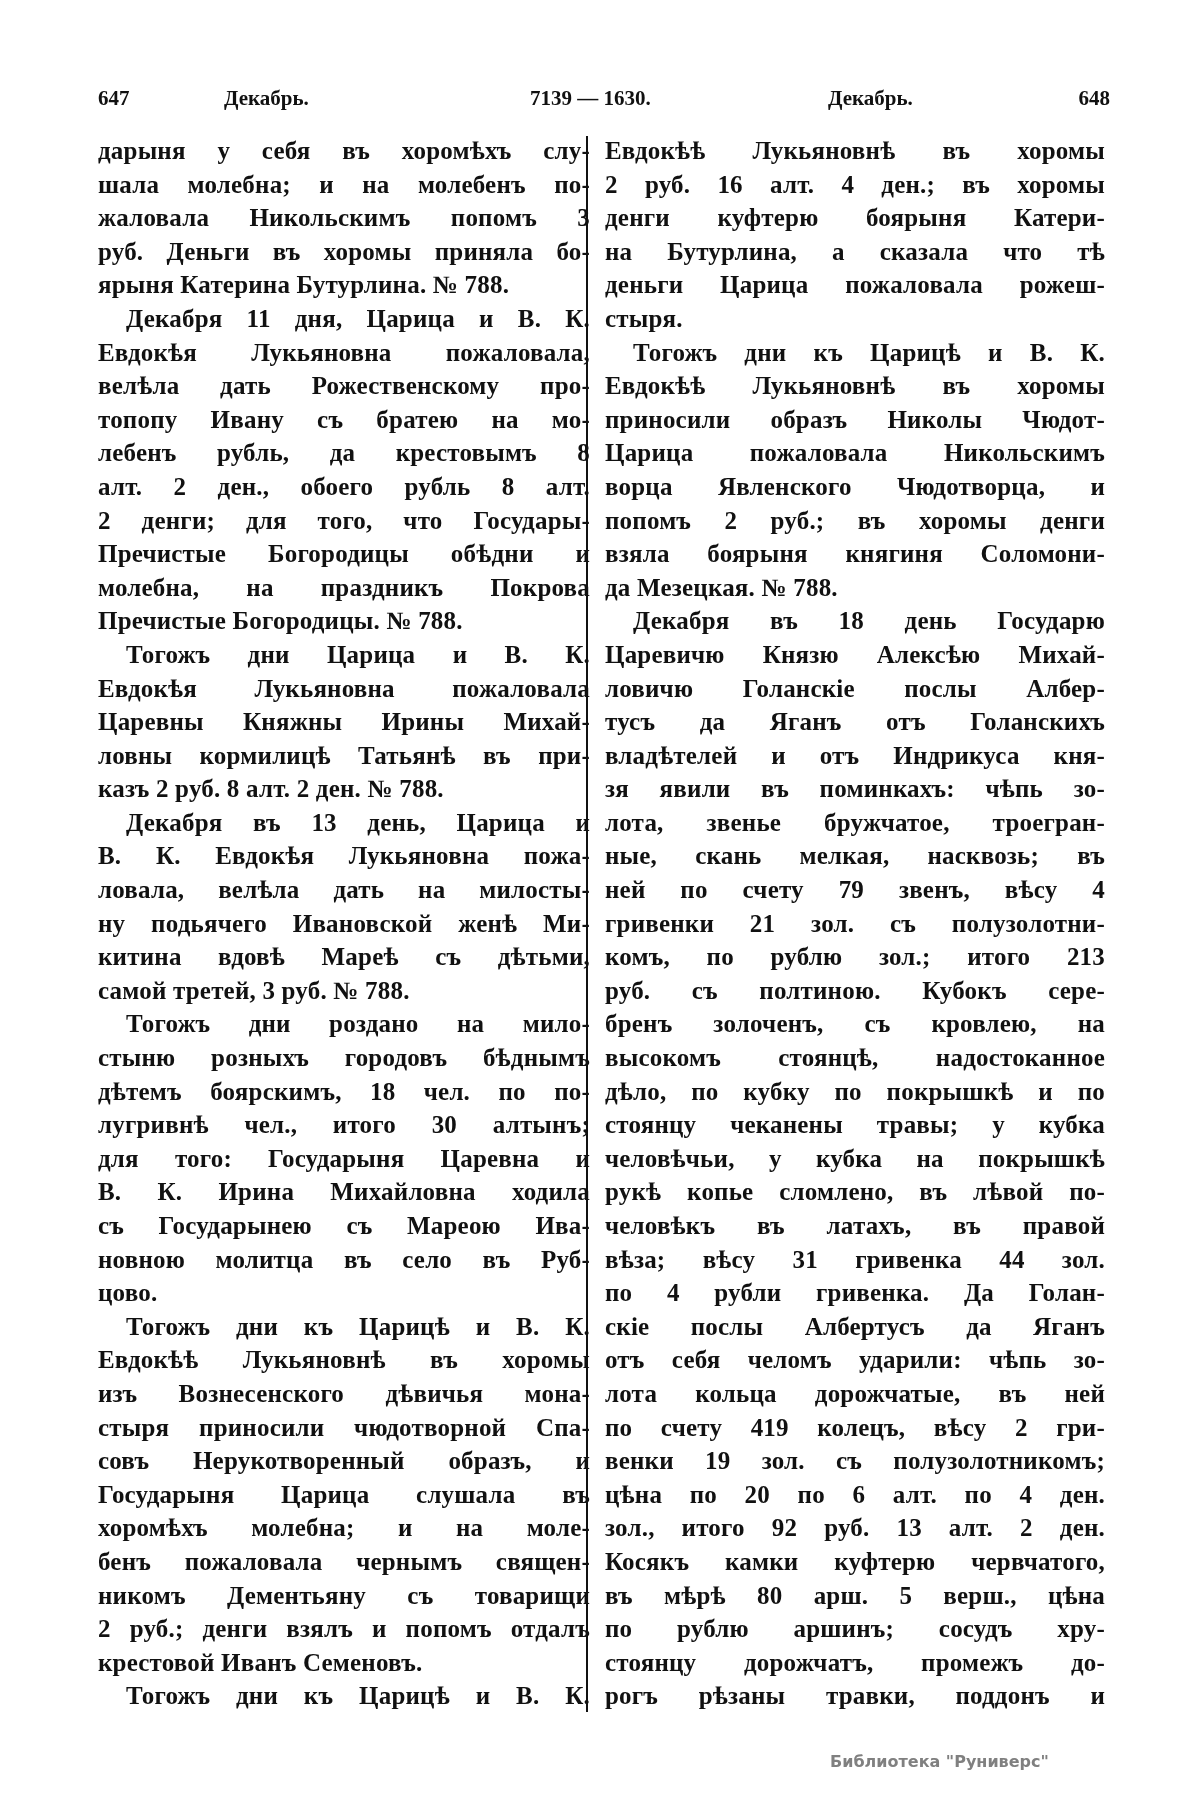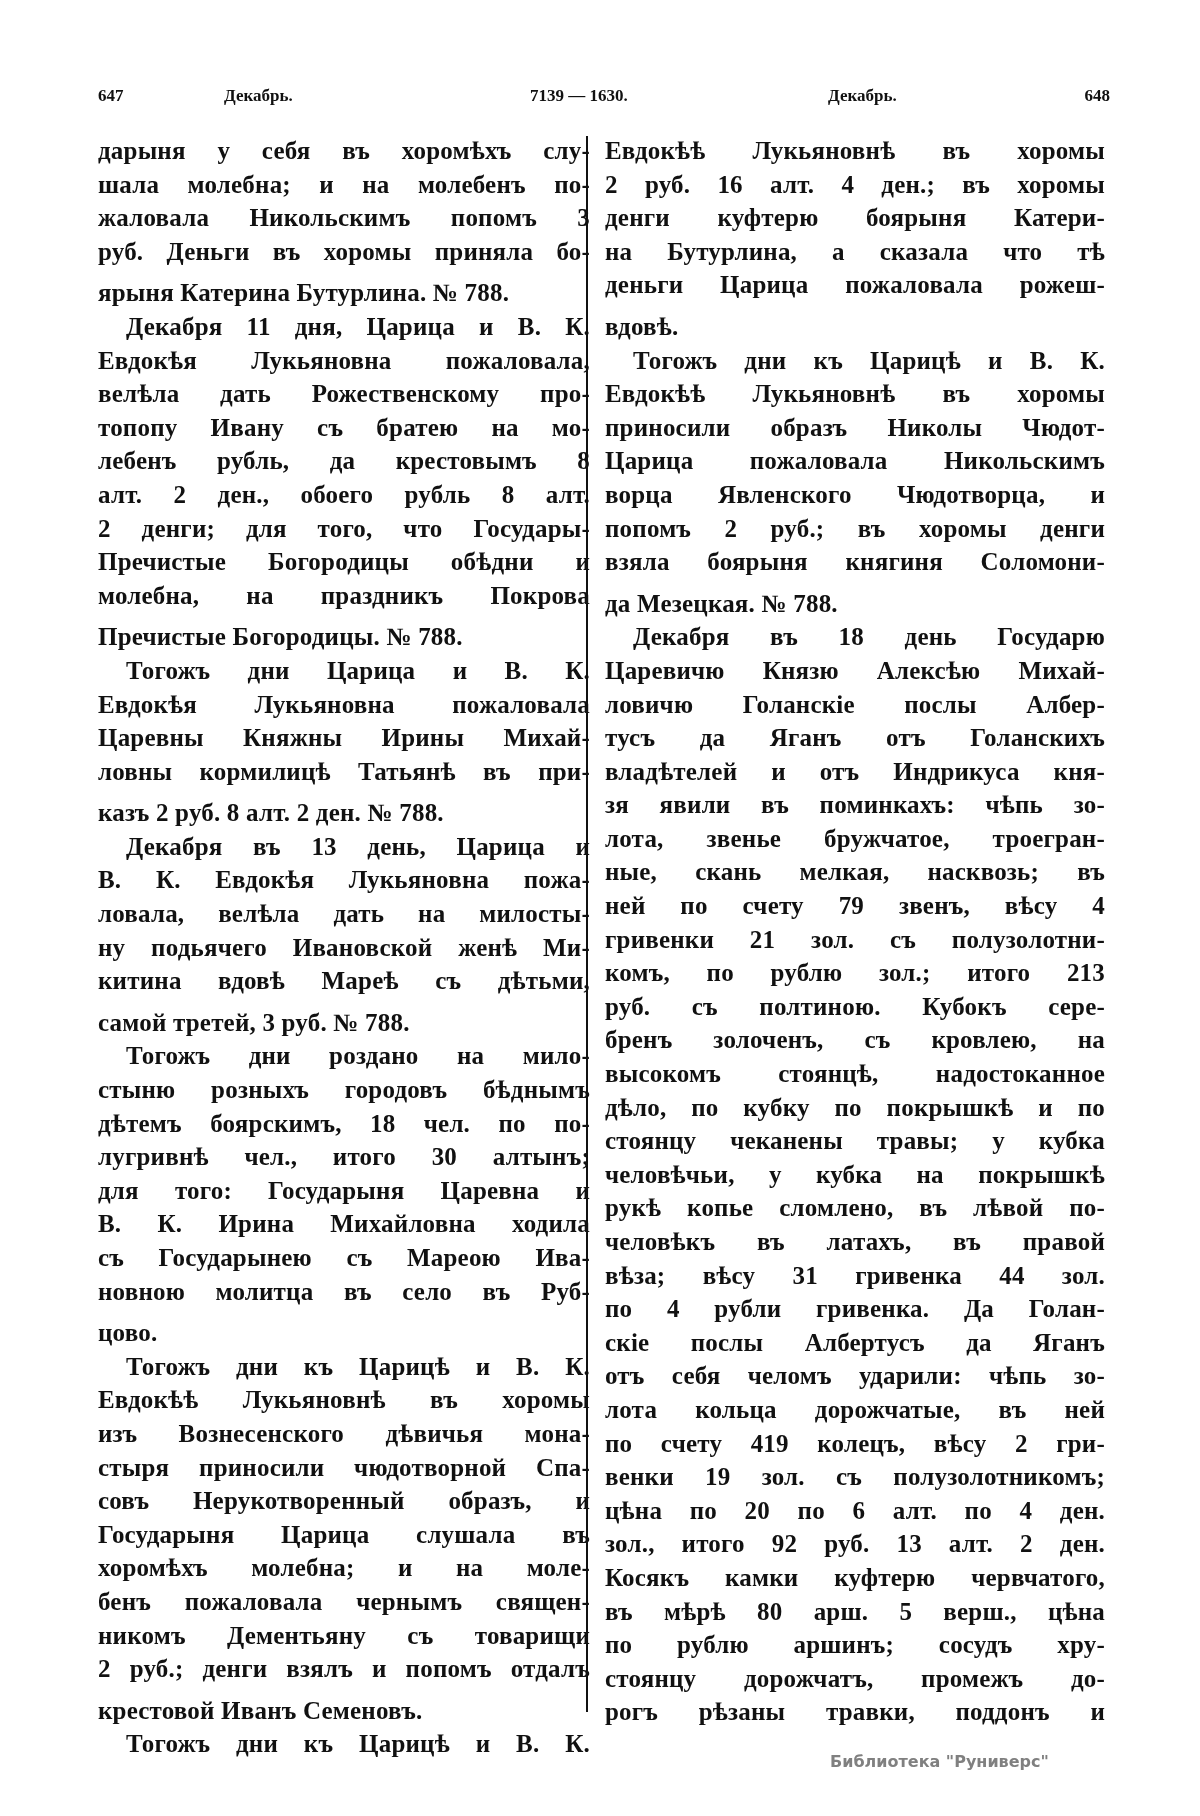--- a/index.html
+++ b/index.html
@@ -1,33 +1,33 @@
 <!DOCTYPE html>
 <html><head>
 <meta charset="utf-8">
 <style>
   html, body { margin:0; padding:0; background:#ffffff; }
   body { width:1200px; height:1816px; position:relative; overflow:hidden;
          font-family:"DejaVu Serif", "Liberation Serif", serif; color:#111; }
   .header { position:absolute; top:86px; left:98px; width:1012px; height:40px;
-            font-family:"Liberation Serif", serif; font-weight:bold; font-size:17px; }
+            font-family:"Liberation Serif", serif; font-weight:bold; font-size:21px; }
   .header span { position:absolute; top:0; white-space:nowrap; }
   .h-left-num { left:0; }
   .h-left-month { left:126px; }
   .h-center { left:432px;text-align:center; }
   .h-right-month { left:730px; }
   .h-right-num { right:0; }
   .col { position:absolute; top:134px; width:492px; }
   .col-left { left:98px; }
   .col-right { left:605px; width:500px; }
   .line { height:33.6px; line-height:33.6px; font-size:25px;
           font-family:"Liberation Serif", serif; font-weight:bold;
           white-space:nowrap; text-align:justify; text-align-last:justify;
           letter-spacing:0.2px; overflow:hidden; }
-  .line.last { text-align-last:left;margin-top:8px; }
+  .line.last { text-align-last:left; }
   .line.indent { padding-left:28px; }
   .divider { position:absolute; left:586px; top:136px; width:2px; height:1576px; background:#111; }
   .watermark { position:absolute; left:830px; top:1752px; font-family:"DejaVu Sans", sans-serif;
                font-size:16px; font-weight:bold; color:#808080; }
 </style>
 </head>
 <body>
 
 <div class="header">
   <span class="h-left-num">647</span>
@@ -86,21 +86,21 @@
     <div class="line last">крестовой Иванъ Семеновъ.</div>
     <div class="line indent">Тогожъ дни къ Царицѣ и В. К.</div>
   </div>
 <div class="divider"></div>
 <div class="col col-right" id="col-right">
     <div class="line">Евдокѣѣ Лукьяновнѣ въ хоромы</div>
     <div class="line">2 руб. 16 алт. 4 ден.; въ хоромы</div>
     <div class="line">денги куфтерю боярыня Катери-</div>
     <div class="line">на Бутурлина, а сказала что тѣ</div>
     <div class="line">деньги Царица пожаловала рожеш-</div>
-    <div class="line last">вдовѣ.</div>
+    <div class="line last">стыря.</div>
     <div class="line indent">Тогожъ дни къ Царицѣ и В. К.</div>
     <div class="line">Евдокѣѣ Лукьяновнѣ въ хоромы</div>
     <div class="line">приносили образъ Николы Чюдот-</div>
     <div class="line">Царица пожаловала Никольскимъ</div>
     <div class="line">ворца Явленского Чюдотворца, и</div>
     <div class="line">попомъ 2 руб.; въ хоромы денги</div>
     <div class="line">взяла боярыня княгиня Соломони-</div>
     <div class="line last">да Мезецкая. № 788.</div>
     <div class="line indent">Декабря въ 18 день Государю</div>
     <div class="line">Царевичю Князю Алексѣю Михай-</div>

